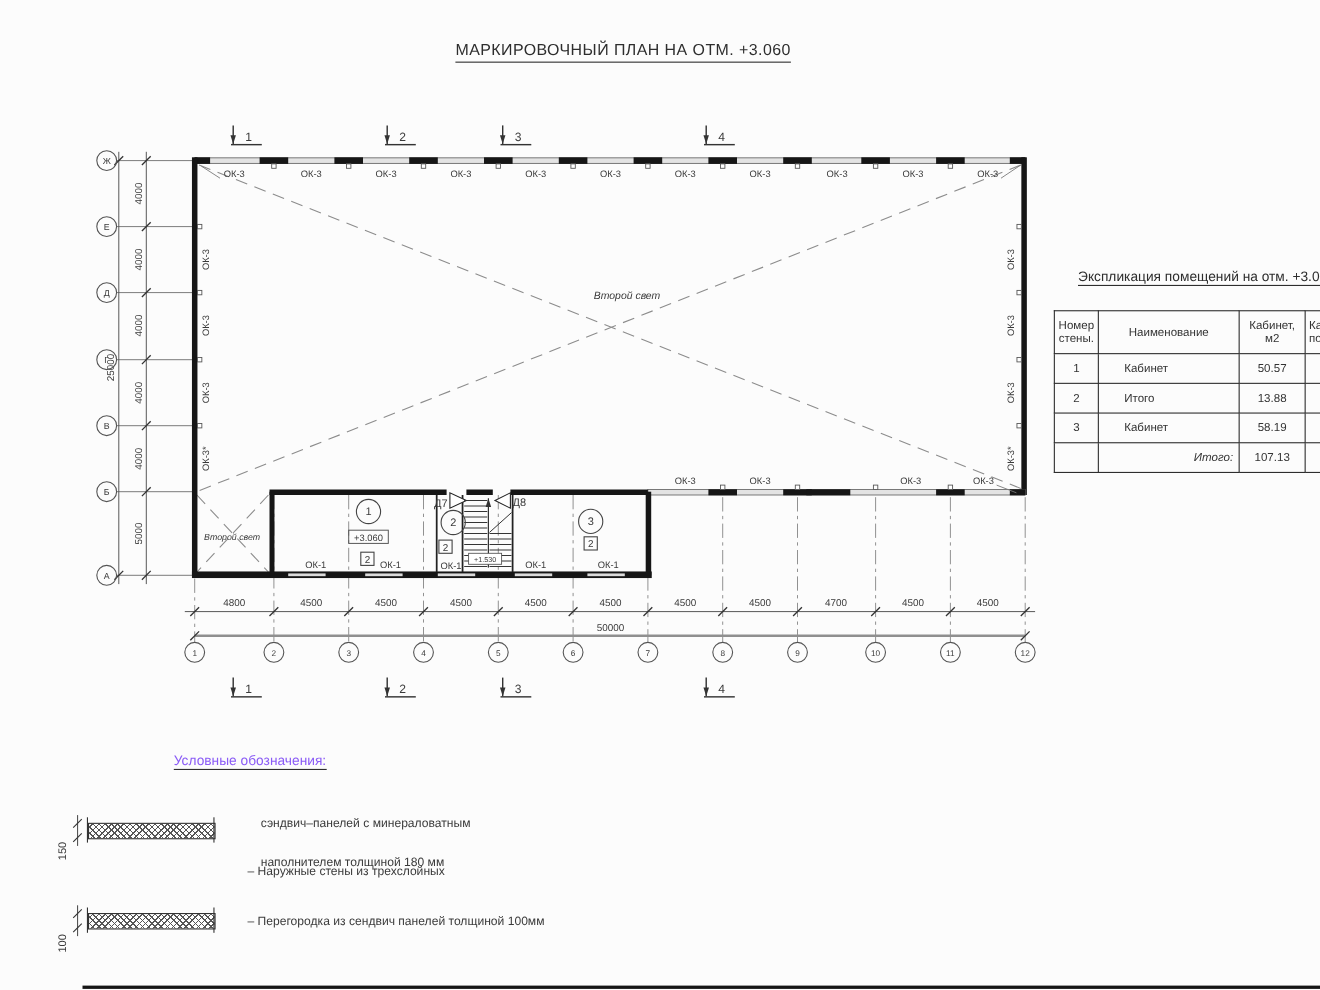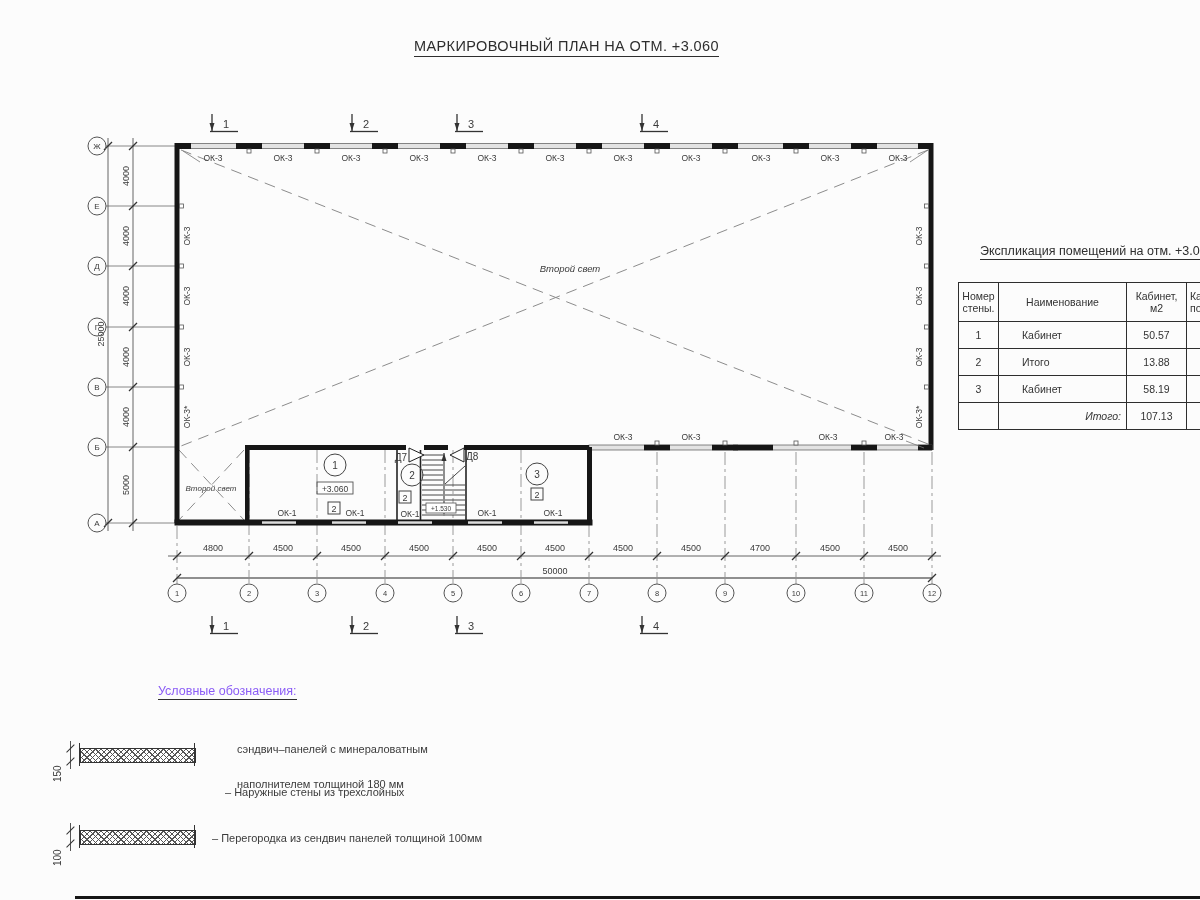--- a/index.html
+++ b/index.html
@@ -482,17 +482,17 @@
   </div>
 
   <div>
     <div class="abs hatch" style="left:80px;top:830px;width:114px;height:13px;"></div>
     <div class="abs endstroke" style="left:79px;top:825px;height:23px;"></div>
     <div class="abs endstroke" style="left:194px;top:825px;height:23px;"></div>
     <div class="abs dimline-v" style="left:70px;top:823px;height:28px;"></div>
     <div class="abs slash" style="left:65px;top:830px;"></div>
     <div class="abs slash" style="left:65px;top:843px;"></div>
     <div class="abs dim-rot" style="left:52px;top:866px;">100</div>
-    <div class="abs leg-text" style="left:212px;top:830px;">– Перегородка из сендвич панелей толщиной 100мм</div>
+    <div class="abs leg-text" style="left:225px;top:830px;">– Перегородка из сендвич панелей толщиной 100мм</div>
   </div>
 
   <div class="abs sheet-border"></div>
 </div>
 
 </body></html>

